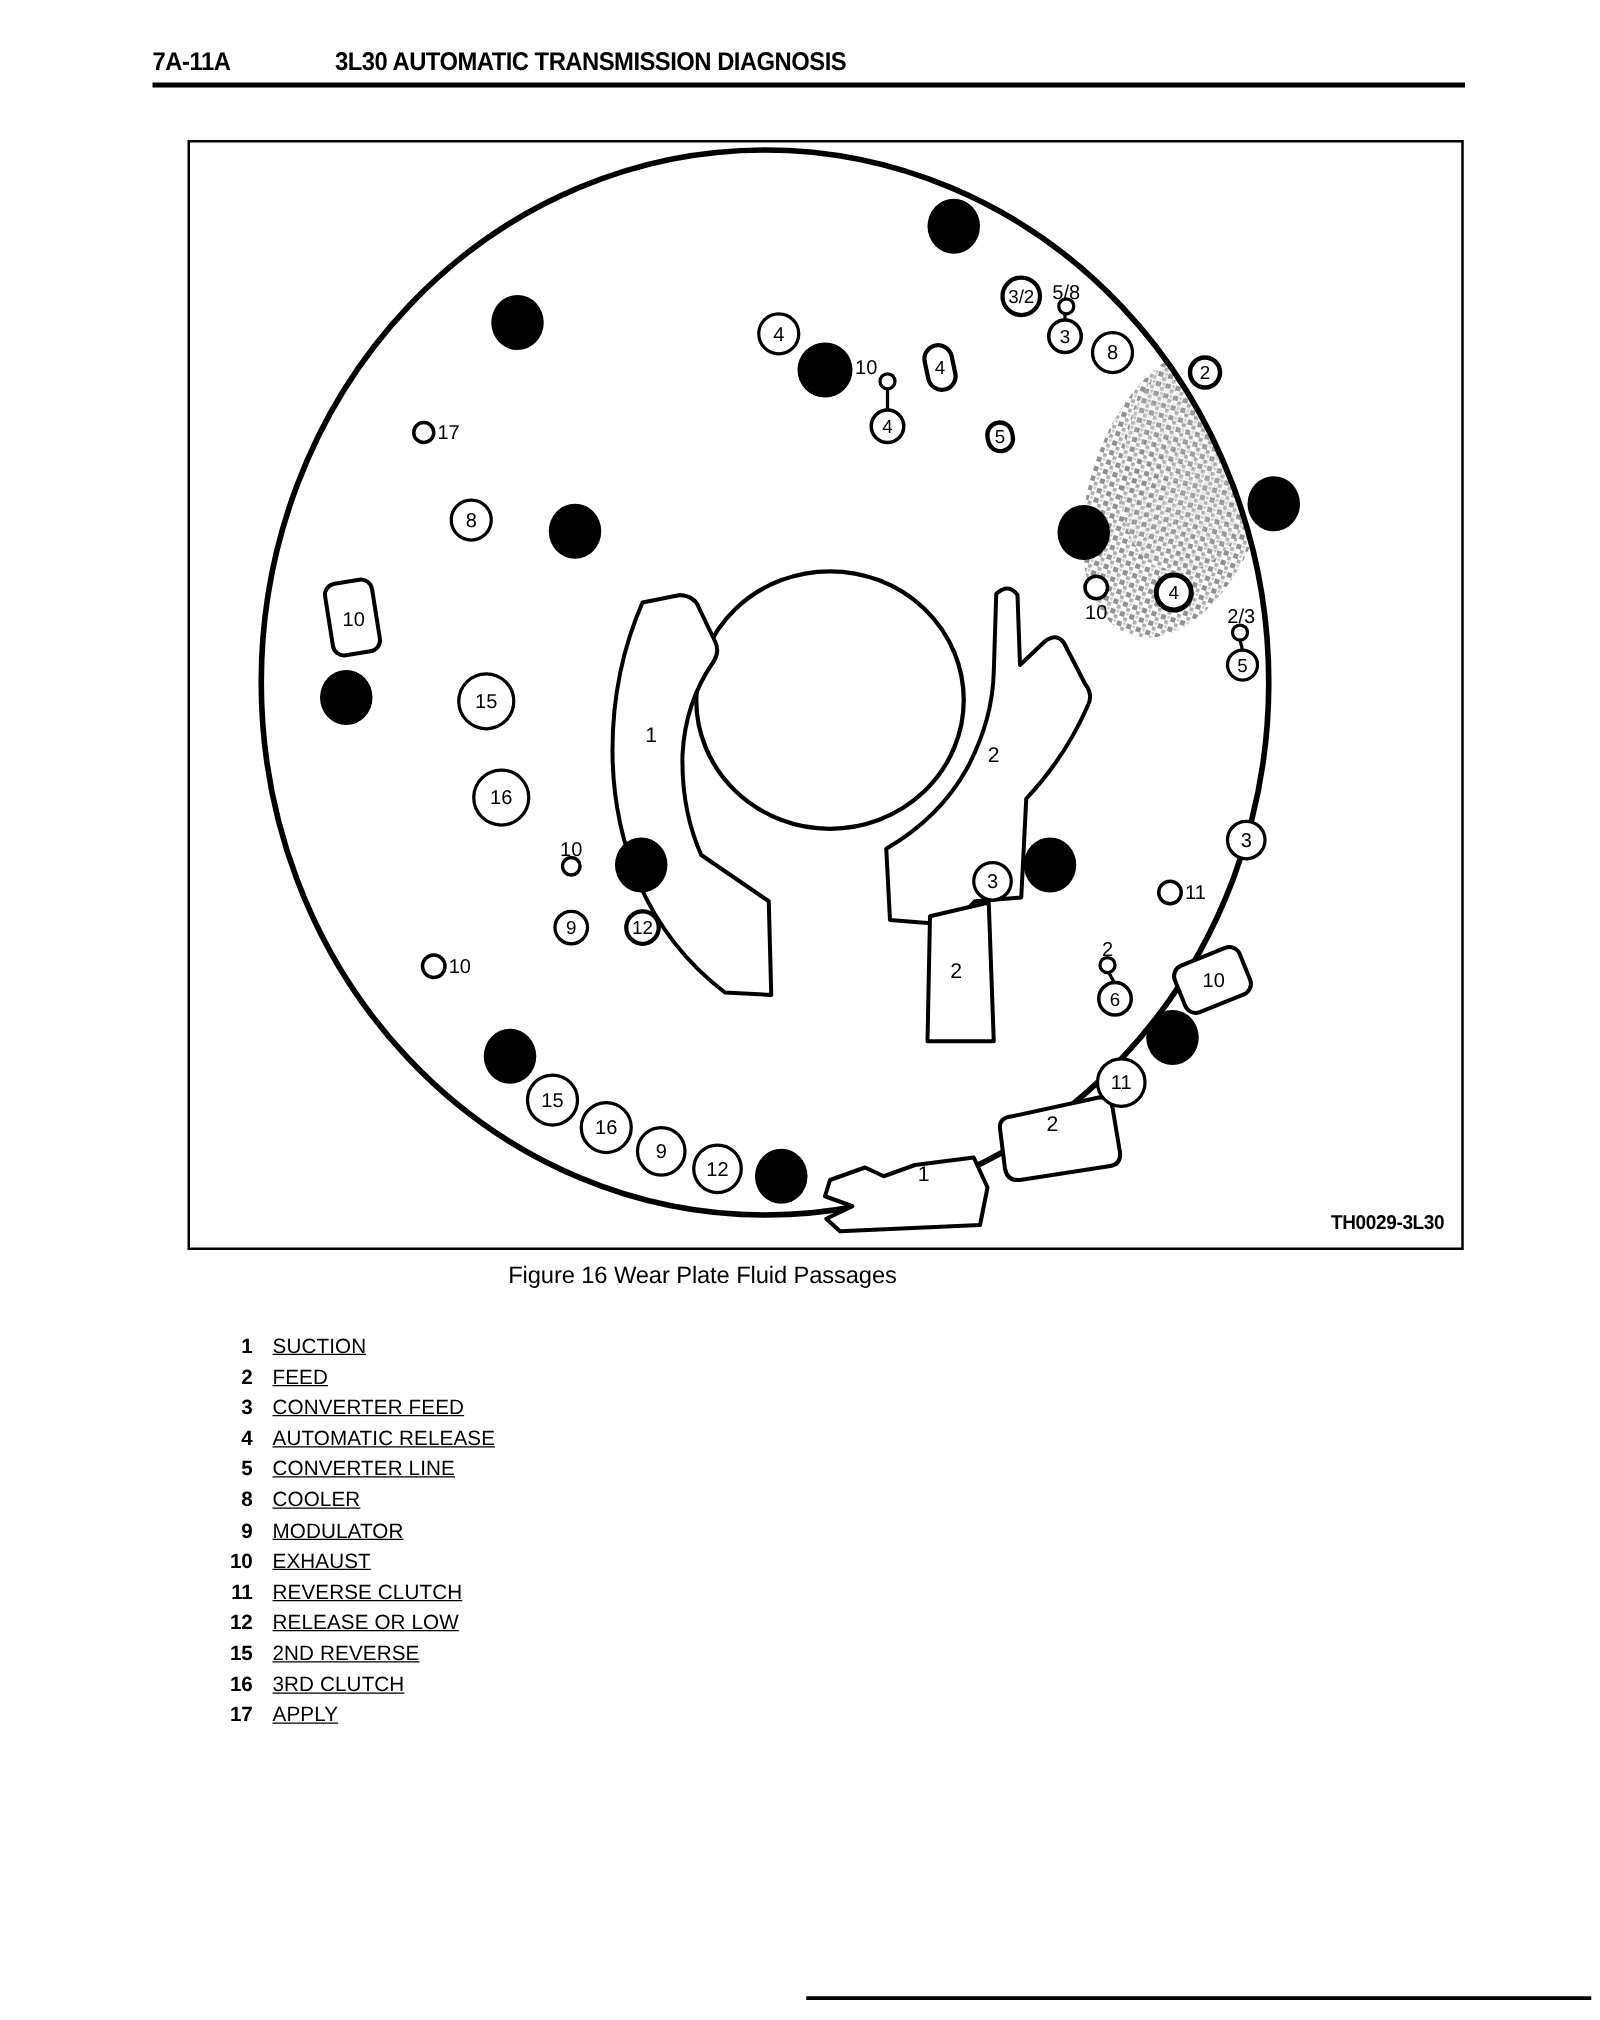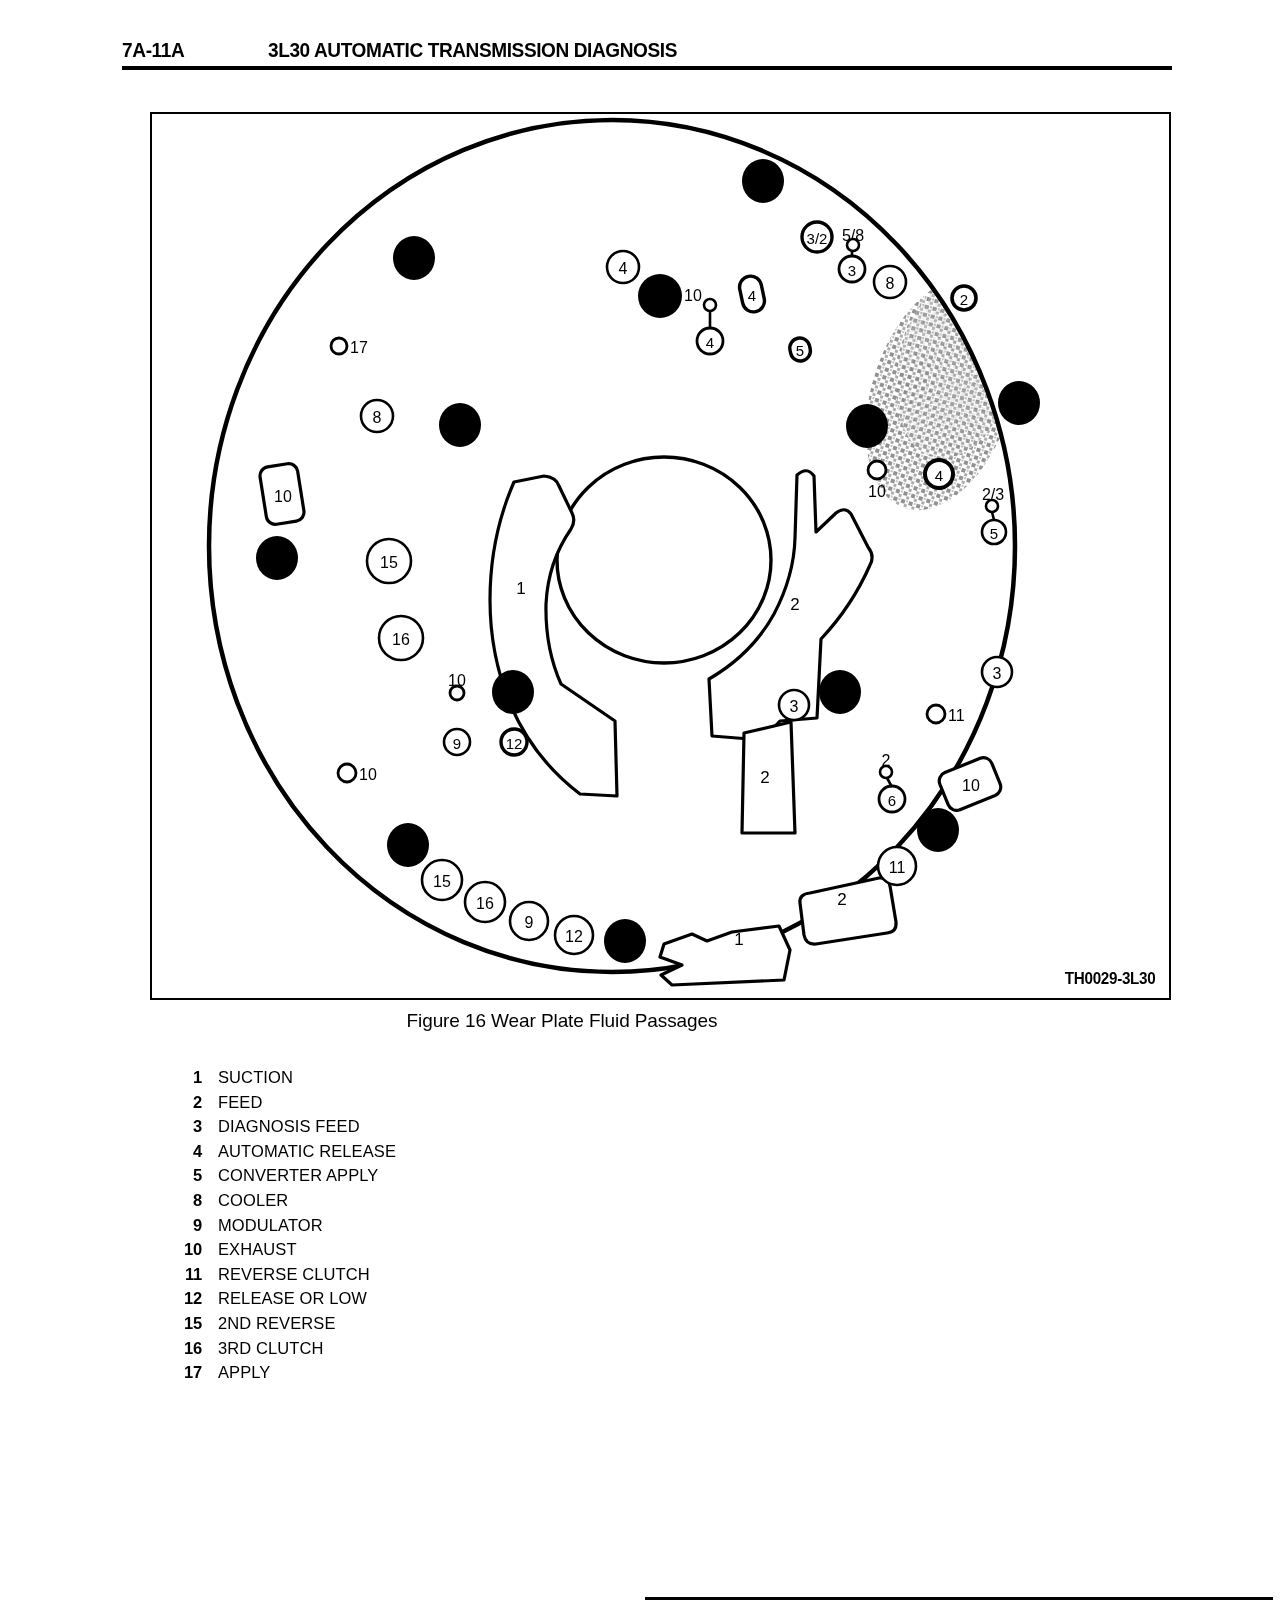--- a/index.html
+++ b/index.html
@@ -112,20 +112,21 @@
     width: 34px;
     text-align: right;
     font-size: 16.5px;
     font-weight: bold;
     letter-spacing: -0.2px;
   }
   .legend-label {
     margin-left: 16px;
     font-size: 16.5px;
     letter-spacing: 0.1px;
+    text-decoration: underline;
   }
 
   
   .footer-rule {
     position: absolute;
     left: 645px;
     top: 1597px;
     width: 628px;
     height: 3px;
     background: #000;
@@ -363,29 +364,29 @@
   <div class="legend-row">
       <span class="legend-num">1</span>
       <span class="legend-label">SUCTION</span>
     </div>
   <div class="legend-row">
       <span class="legend-num">2</span>
       <span class="legend-label">FEED</span>
     </div>
   <div class="legend-row">
       <span class="legend-num">3</span>
-      <span class="legend-label">DIAGNOSIS FEED</span>
+      <span class="legend-label">CONVERTER FEED</span>
     </div>
   <div class="legend-row">
       <span class="legend-num">4</span>
       <span class="legend-label">AUTOMATIC RELEASE</span>
     </div>
   <div class="legend-row">
       <span class="legend-num">5</span>
-      <span class="legend-label">CONVERTER APPLY</span>
+      <span class="legend-label">CONVERTER LINE</span>
     </div>
   <div class="legend-row">
       <span class="legend-num">8</span>
       <span class="legend-label">COOLER</span>
     </div>
   <div class="legend-row">
       <span class="legend-num">9</span>
       <span class="legend-label">MODULATOR</span>
     </div>
   <div class="legend-row">

